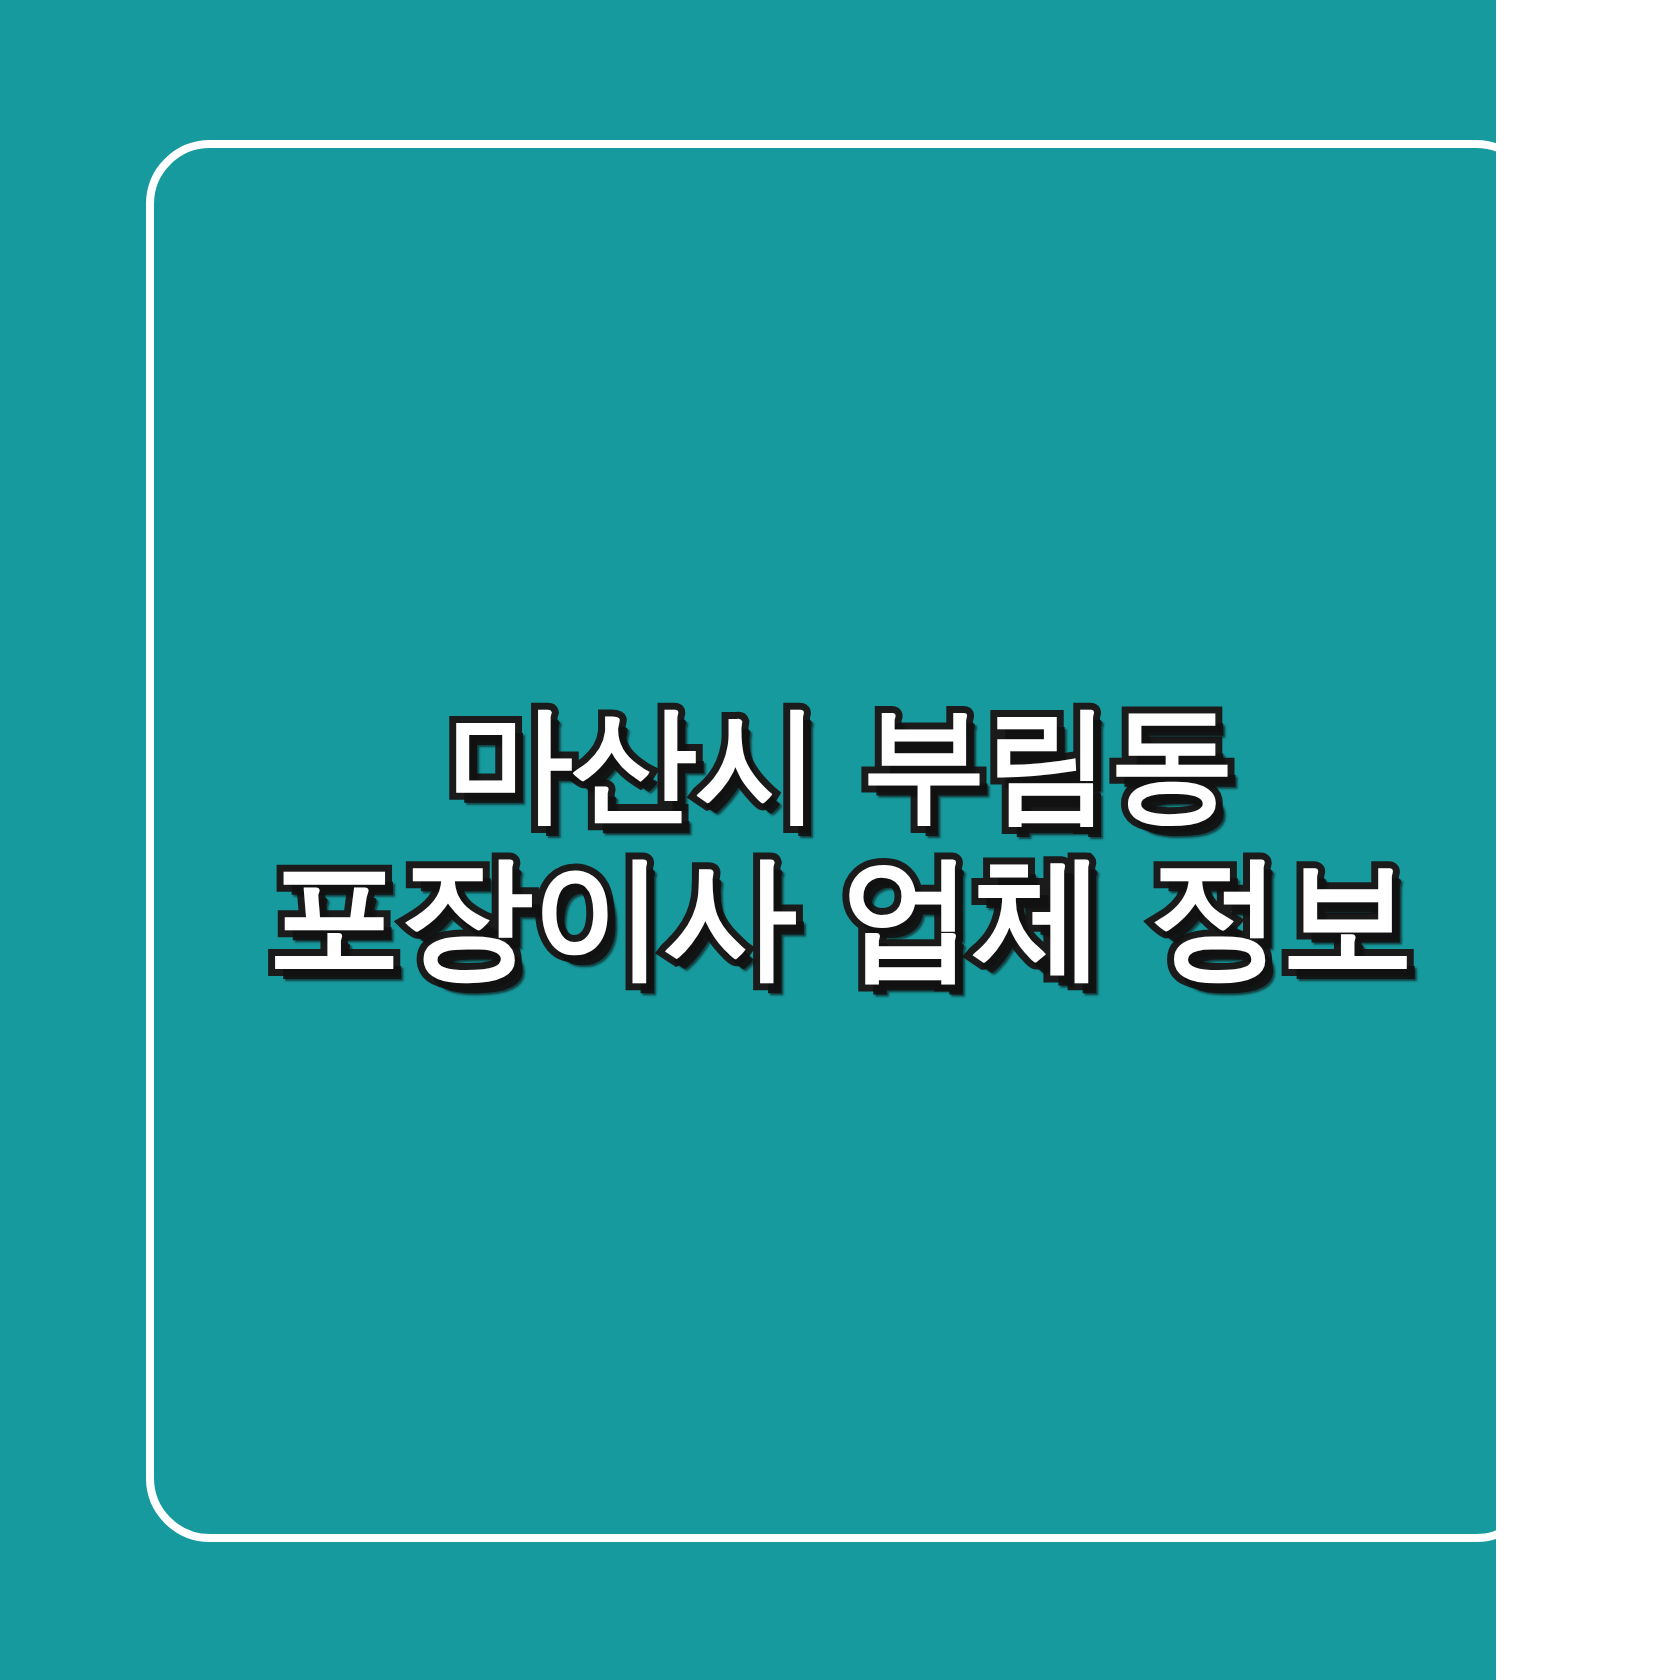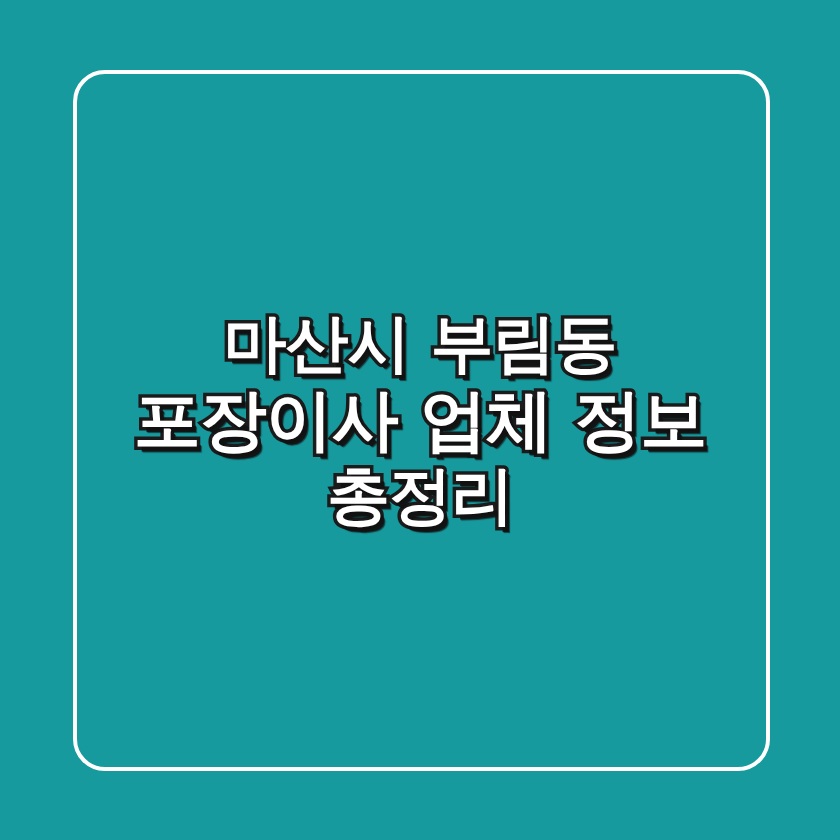--- a/index.html
+++ b/index.html
@@ -8,21 +8,21 @@
   }
   body {
     width: 840px;
     height: 840px;
     overflow: hidden;
     font-family: "DejaVu Sans", "Liberation Sans", sans-serif;
   }
 
   #thumbnail-card {
     position: relative;
-    width: 840px;
+    width: 748px;
     height: 840px;
     background: #169a9e;
     box-sizing: border-box;
   }
 
   #decorative-frame {
     position: absolute;
     left: 73px;
     top: 70px;
     width: 697px;
@@ -68,16 +68,15 @@
 </head>
 <body>
 
 <div id="thumbnail-card" style="background: rgb(22, 154, 158);">
 
   <div id="decorative-frame" style="border-color: rgb(255, 255, 255);"></div>
 
   <div id="title-block">
     <span class="title-line line-1" style="color: rgb(255, 255, 255); -webkit-text-stroke: 7px rgb(27, 27, 27);">마산시 부림동</span>
     <span class="title-line line-2" style="color: rgb(255, 255, 255); -webkit-text-stroke: 7px rgb(27, 27, 27);">포장이사 업체 정보</span>
-    <span class="title-line line-3" style="color: rgb(255, 255, 255); -webkit-text-stroke: 7px rgb(27, 27, 27);">총정리</span>
   </div>
 
 </div>
 
 </body></html>

